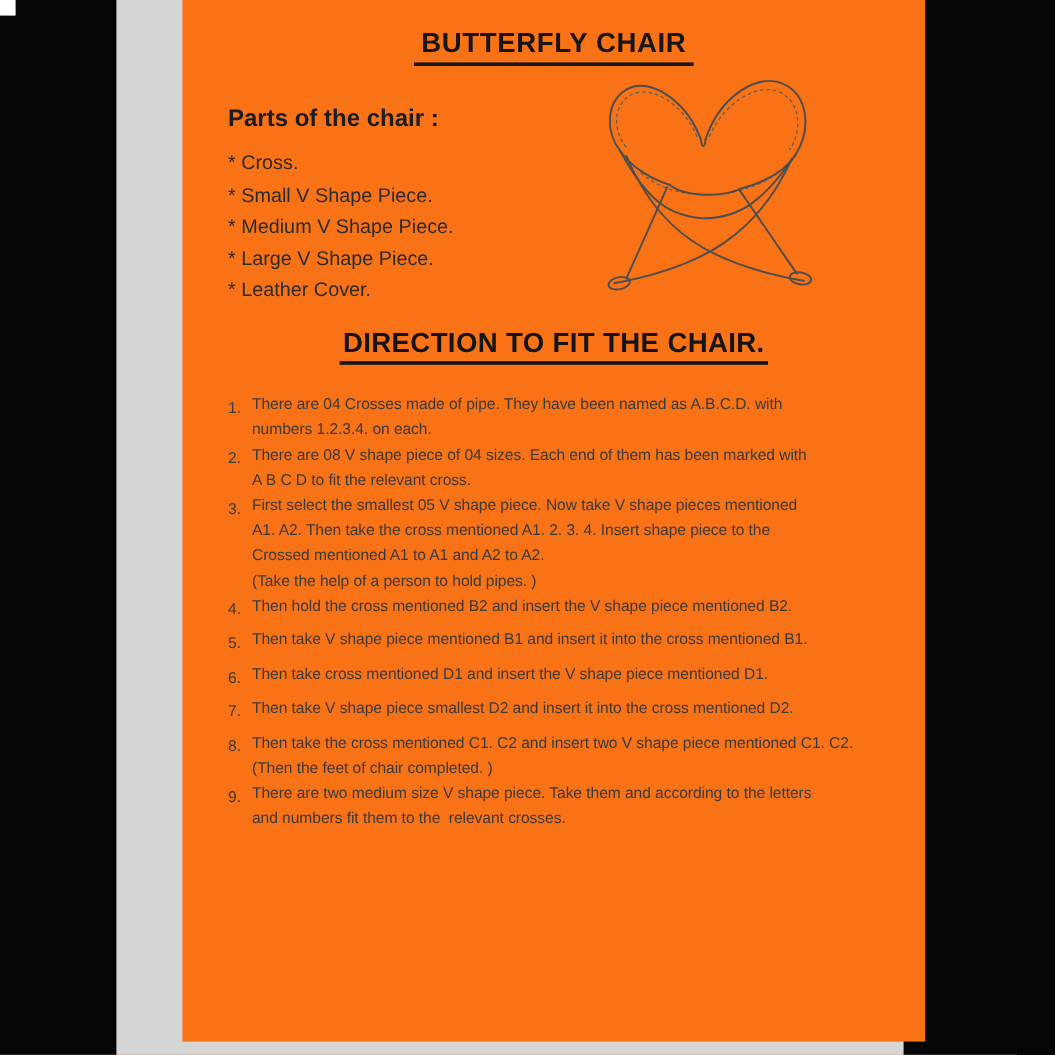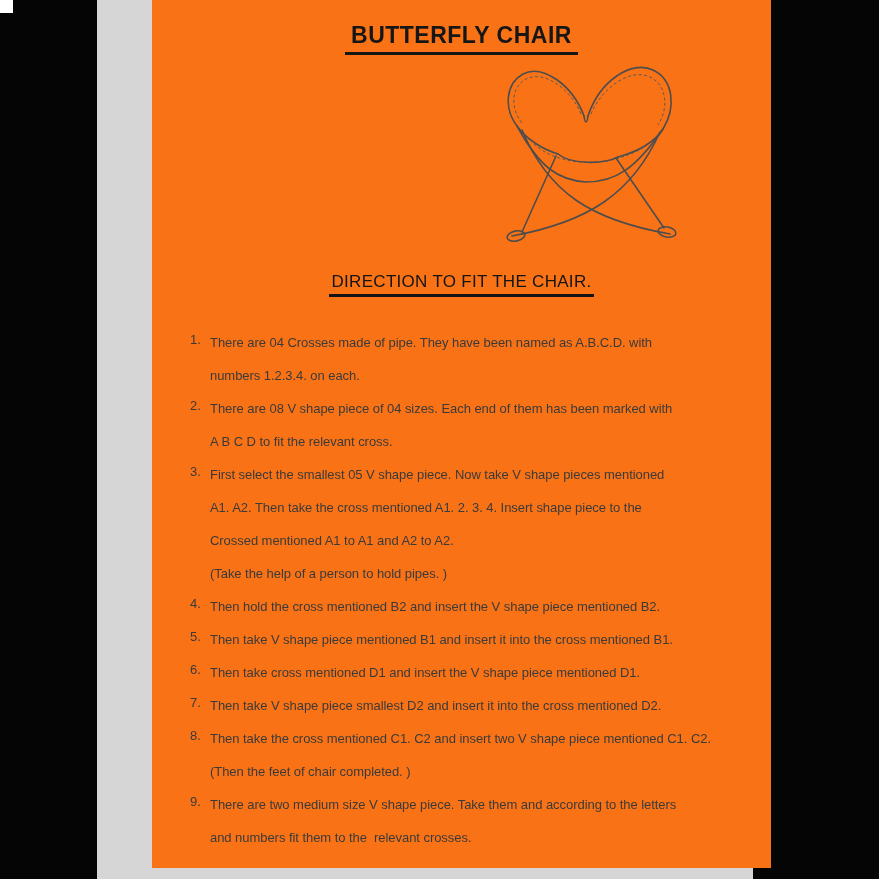--- a/index.html
+++ b/index.html
@@ -62,22 +62,22 @@
   }
 
   .direction-heading {
     position: absolute;
     left: 0; top: 272px;
     width: 100%;
     text-align: center;
   }
   .direction-heading span {
     display: inline-block;
-    font-size: 17px;
-    font-weight: normal;
+    font-size: 23px;
+    font-weight: bold;
     letter-spacing: 0.3px;
     color: #141414;
     border-bottom: 3px solid #141414;
     padding: 0 3px 2px 3px;
   }
 
   .directions-list {
     position: absolute;
     left: 38px; top: 326px;
     width: 566px;
@@ -89,21 +89,21 @@
   }
   .dir-num {
     flex: 0 0 20px;
     font-size: 13px;
     line-height: 28.4px;
     color: #3a3a3a;
   }
   .dir-text {
     flex: 1 1 auto;
     font-size: 13px;
-    line-height: 33px;
+    line-height: 21px;
     letter-spacing: -0.05px;
     color: #3a3a3a;
     white-space: pre-wrap;
   }
 
   svg .ln { fill: none; stroke: #4d4d4d; stroke-width: 1.6; stroke-linecap: round; }
   svg .dash { fill: none; stroke: #5a5a5a; stroke-width: 1; stroke-dasharray: 3 2.4; }
 </style>
 </head>
 <body>
@@ -111,20 +111,28 @@
 <div class="bar bar-left"></div>
 <div class="bar bar-right"></div>
 <div class="corner-notch"></div>
 
 <div class="page">
 
   <div class="doc-title">
     <span>BUTTERFLY CHAIR</span>
   </div>
 
+  <div class="parts-block">
+    <div class="parts-heading">Parts of the chair :</div>
+    <div class="parts-item">* Cross.</div>
+    <div class="parts-item">* Small V Shape Piece.</div>
+    <div class="parts-item">* Medium V Shape Piece.</div>
+    <div class="parts-item">* Large V Shape Piece.</div>
+    <div class="parts-item">* Leather Cover.</div>
+  </div>
 
   <svg class="chair-art" viewBox="0 0 256 212" aria-hidden="true">
 
     <path class="ln" d="M120,64 C108,32 78,12 59,22 C41,32 40,57 53,74 C62,87 78,97 94,102"></path>
     <path class="dash" d="M117,62 C106,36 80,18 62,27 C47,35 46,56 58,71"></path>
 
     <path class="ln" d="M124,64 C136,28 168,8 189,18 C210,28 212,56 199,77 C190,91 172,100 154,105"></path>
     <path class="dash" d="M127,62 C139,34 167,16 186,25 C203,33 205,56 194,73"></path>
 
     <path class="ln" d="M120,64 C121,72 123,72 124,64"></path>

